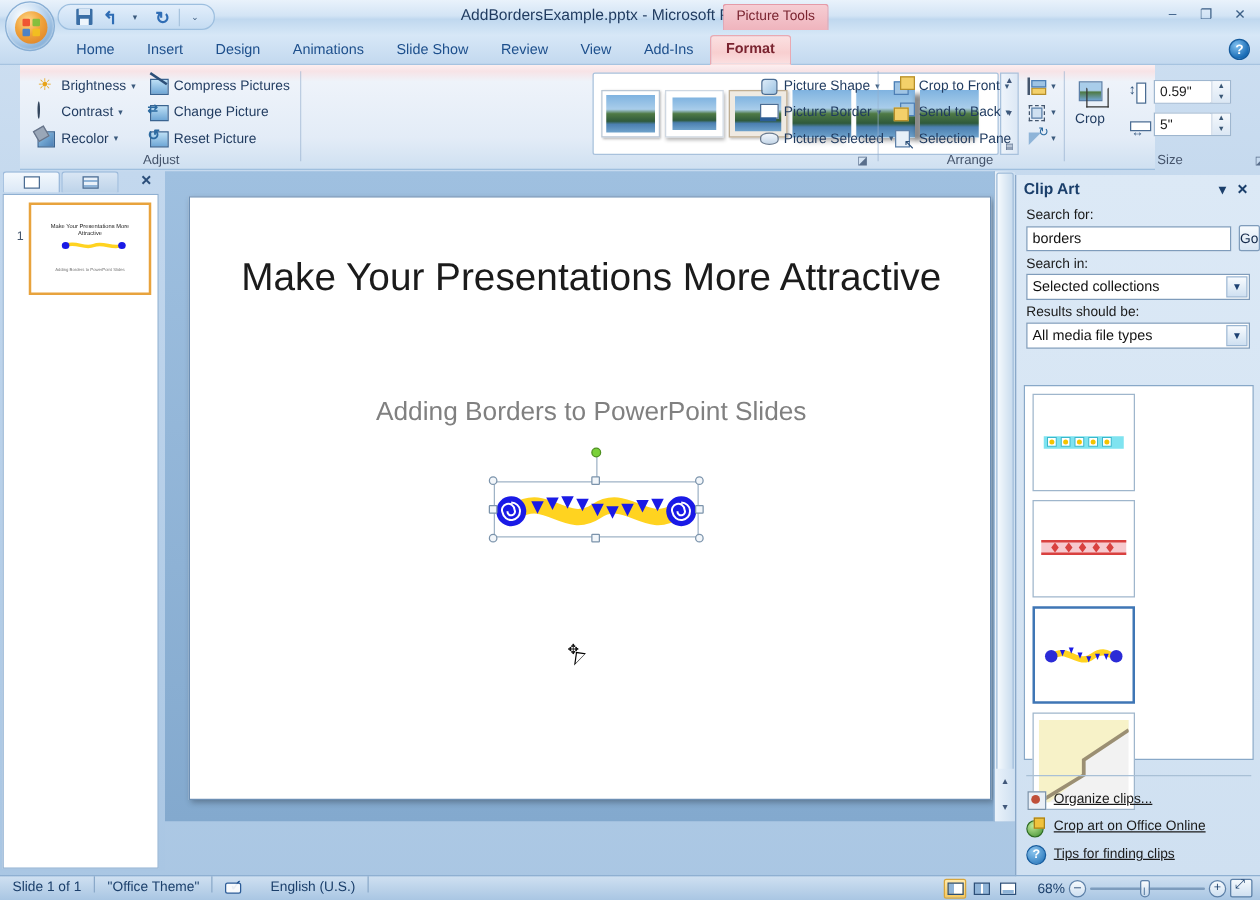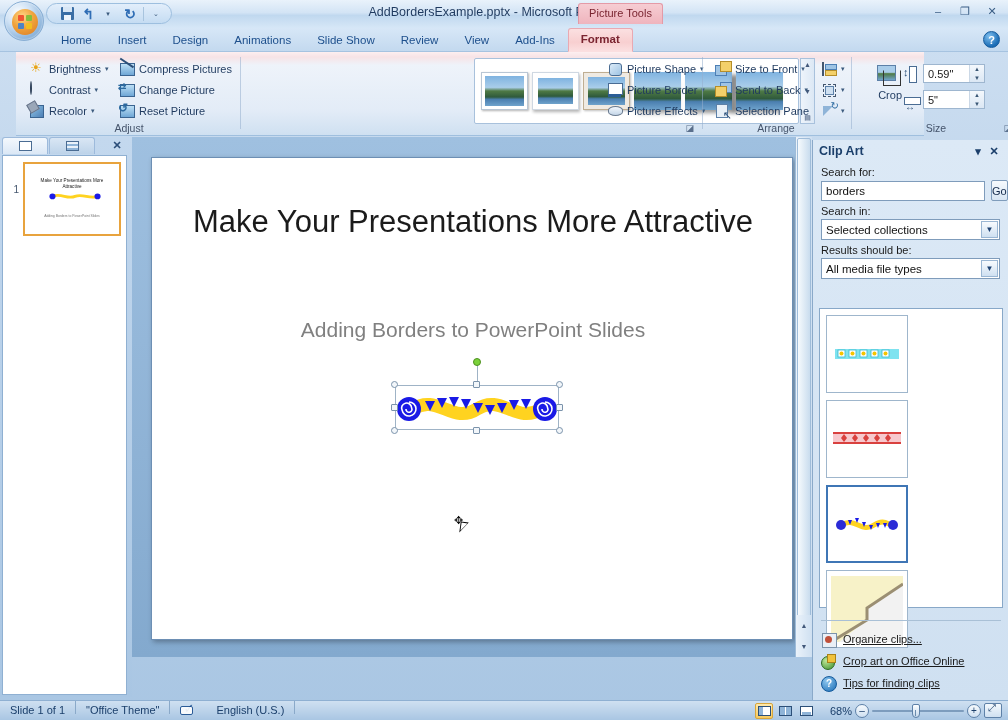--- a/index.html
+++ b/index.html
@@ -197,21 +197,21 @@
   .spin .arrows {
     position: absolute; right: 0; top: 0; width: 15px; height: 17px;
     display: flex; flex-direction: column; justify-content: space-around; align-items: center;
     font-size: 6px; color: #3a5775; border-left: 1px solid #cbd8e6;
     background: linear-gradient(to bottom,#f4f8fc,#dbe7f4);
   }
   .ico-sizeh::before{content:"";position:absolute;left:5px;top:0;width:6px;height:15px;border:1px solid #4a6c93;background:#fff;}
   .ico-sizeh::after{content:"↕";position:absolute;left:-1px;top:0px;font-size:11px;color:#2c4f78;}
   .ico-sizew::before{content:"";position:absolute;left:0;top:5px;width:15px;height:6px;border:1px solid #4a6c93;background:#fff;}
   .ico-sizew::after{content:"↔";position:absolute;left:1px;bottom:-4px;font-size:10px;color:#2c4f78;}
-  .crop-btn { display:flex; flex-direction:column; align-items:flex-end; width:42px; padding-top:3px; }
+  .crop-btn { display:flex; flex-direction:column; align-items:flex-start; width:42px; padding-top:3px; }
   .crop-ico { width:28px; height:26px; position:relative; }
   .crop-ico::before{content:"";position:absolute;left:3px;top:2px;width:17px;height:14px;background:linear-gradient(to bottom,#a9cdea 45%,#4f7a45 55%,#6fa3cc);border:1px solid #5c80a8;}
   .crop-ico::after{content:"";position:absolute;left:9px;top:7px;width:16px;height:14px;border:1.5px solid #333;border-top-color:transparent;border-right-color:#333;}
   .crop-lbl { font-size:11px; color:#1f3a5f; }
 
   
   .leftpane {
     position: absolute; left: 0; top: 137px; width: 132px; height: 560px;
     background: linear-gradient(to bottom,#c3d8ee,#a9c6e3);
   }
@@ -564,33 +564,33 @@
           <span>Picture Shape</span>
           <span class="caret">▾</span>
         </div>
         <div class="rbtn">
           <span class="ico ico-pborder"></span>
           <span>Picture Border</span>
           <span class="caret">▾</span>
         </div>
         <div class="rbtn">
           <span class="ico ico-peffects"></span>
-          <span>Picture Effects</span>
+          <span>Picture Selected</span>
           <span class="caret">▾</span>
         </div>
       </div>
       <div class="dlg-launch">◪</div>
     </div>
     <div class="gsep" style="left:686px;"></div>
 
     <div class="rgroup" style="left:690px;width:140px;">
       <div style="position:absolute;left:4px;top:6px;">
         <div class="rbtn">
           <span class="ico ico-btf"></span>
-          <span>Size to Front</span>
+          <span>Crop to Front</span>
           <span class="caret">▾</span>
         </div>
         <div class="rbtn">
           <span class="ico ico-stb"></span>
           <span>Send to Back</span>
           <span class="caret">▾</span>
         </div>
         <div class="rbtn">
           <span class="ico ico-selpane"></span>
           <span>Selection Pane</span>

